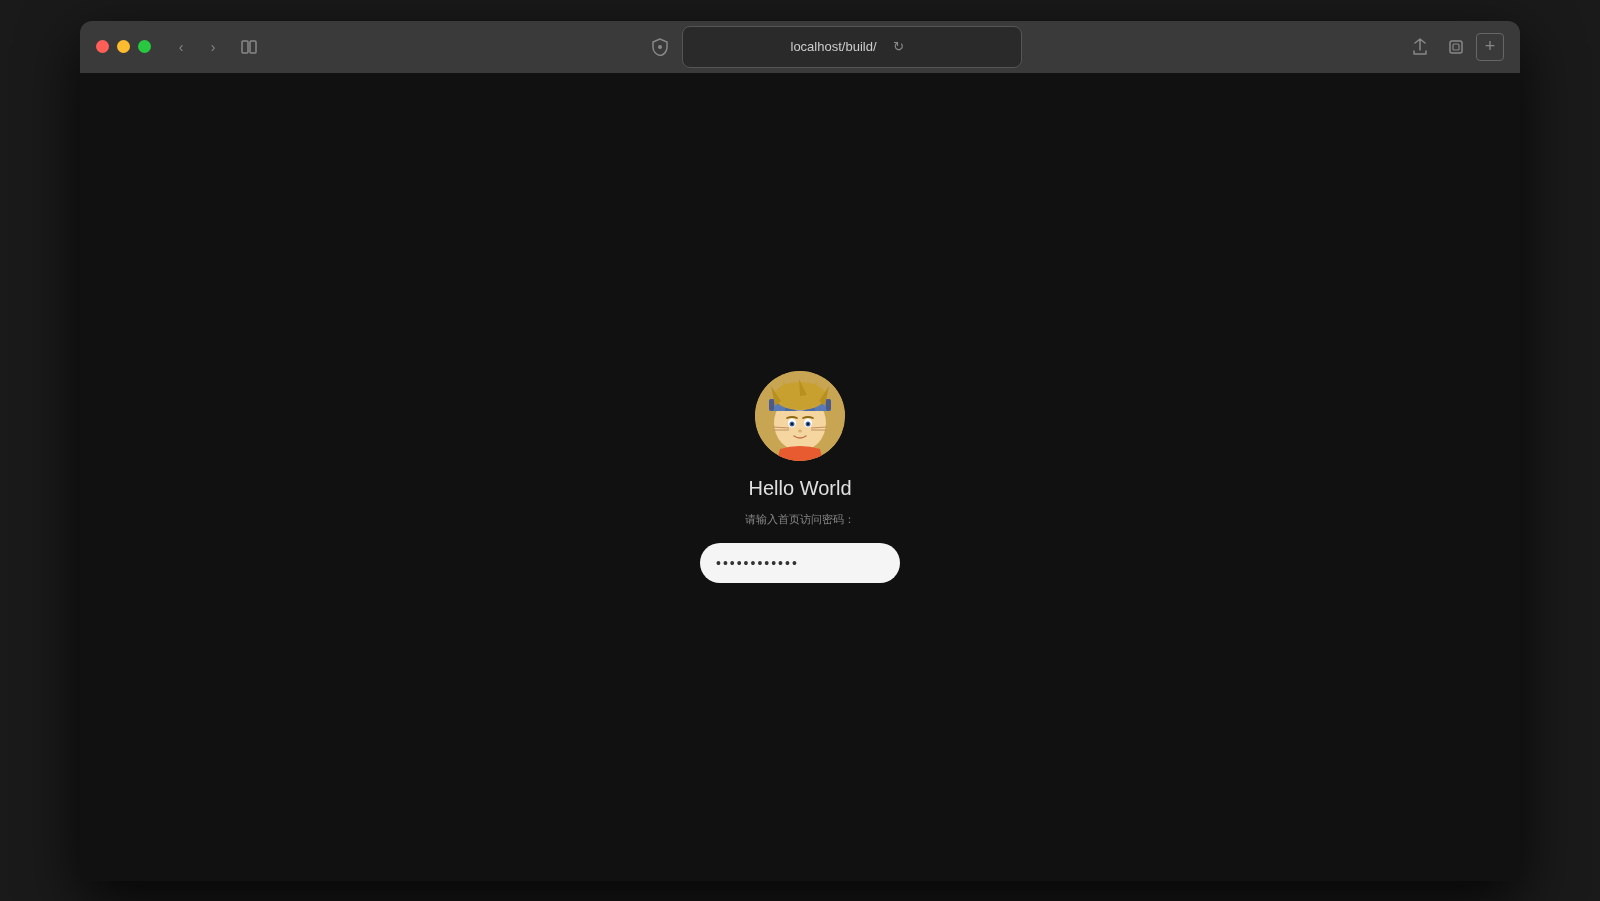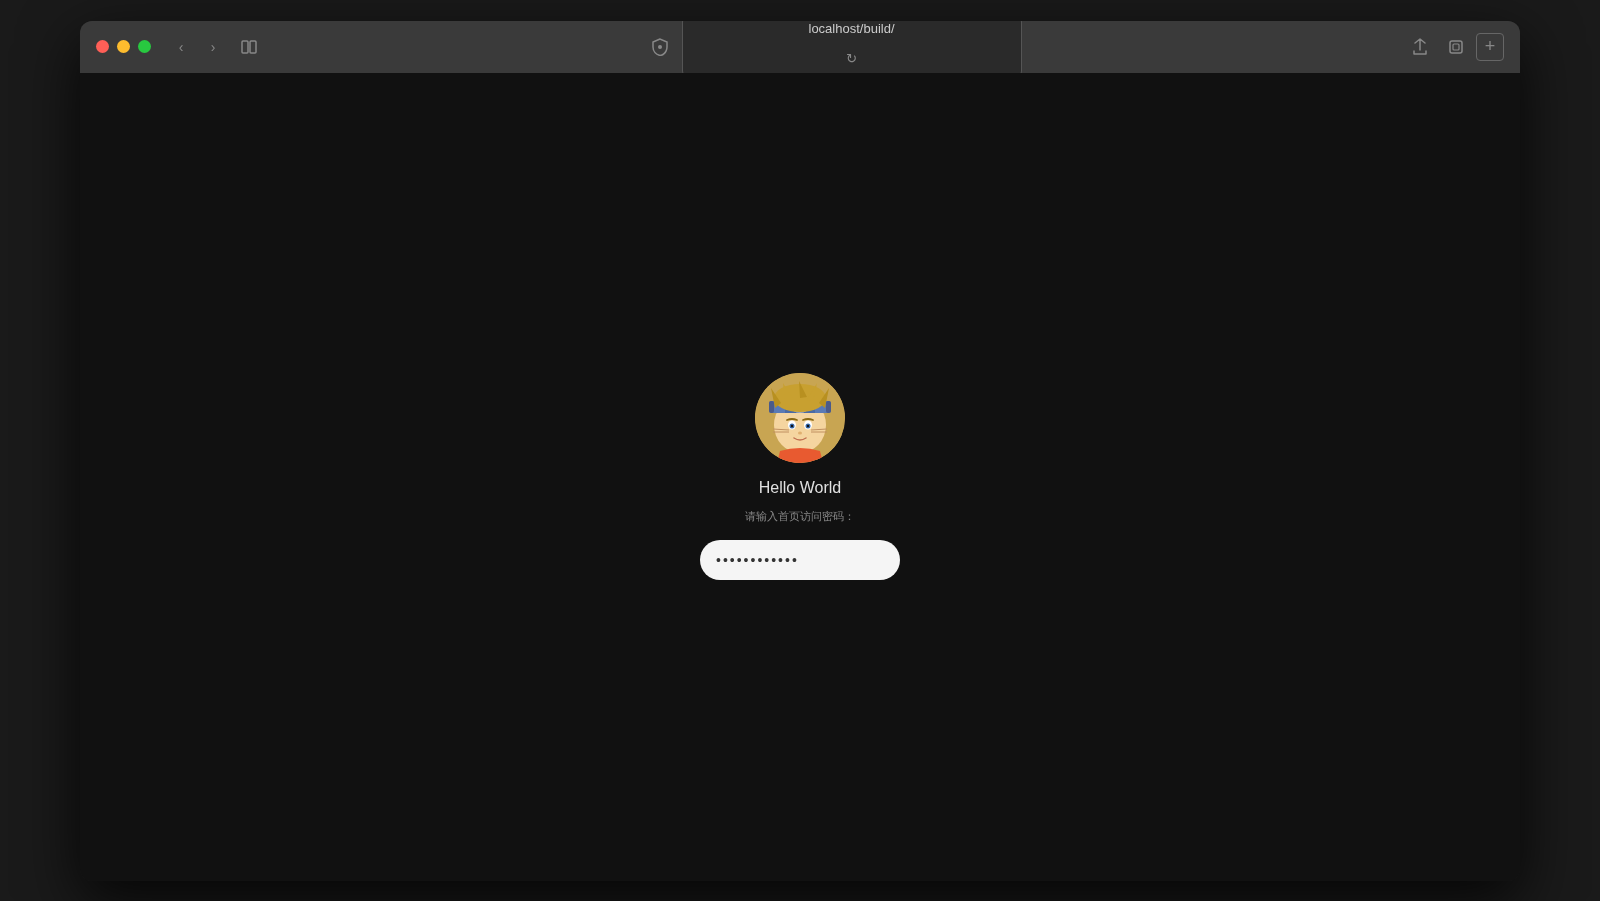--- a/index.html
+++ b/index.html
@@ -110,21 +110,20 @@
       border-radius: 8px;
       padding: 6px 16px;
       width: 340px;
       color: #ccc;
       font-size: 13px;
       text-align: center;
       display: flex;
       align-items: center;
       justify-content: center;
       gap: 8px;
-      flex-direction: column;
     }
 
     .address-text {
       color: #ccc;
       font-size: 13px;
     }
 
     .reload-btn {
       width: 28px;
       height: 28px;
@@ -198,21 +197,21 @@
     }
 
     
     .avatar-svg {
       width: 90px;
       height: 90px;
     }
 
     .user-name {
       color: #e0e0e0;
-      font-size: 16px;
+      font-size: 20px;
       font-weight: 400;
       margin-top: 4px;
     }
 
     .prompt-text {
       color: #888;
       font-size: 11px;
     }
 
     .password-form {

